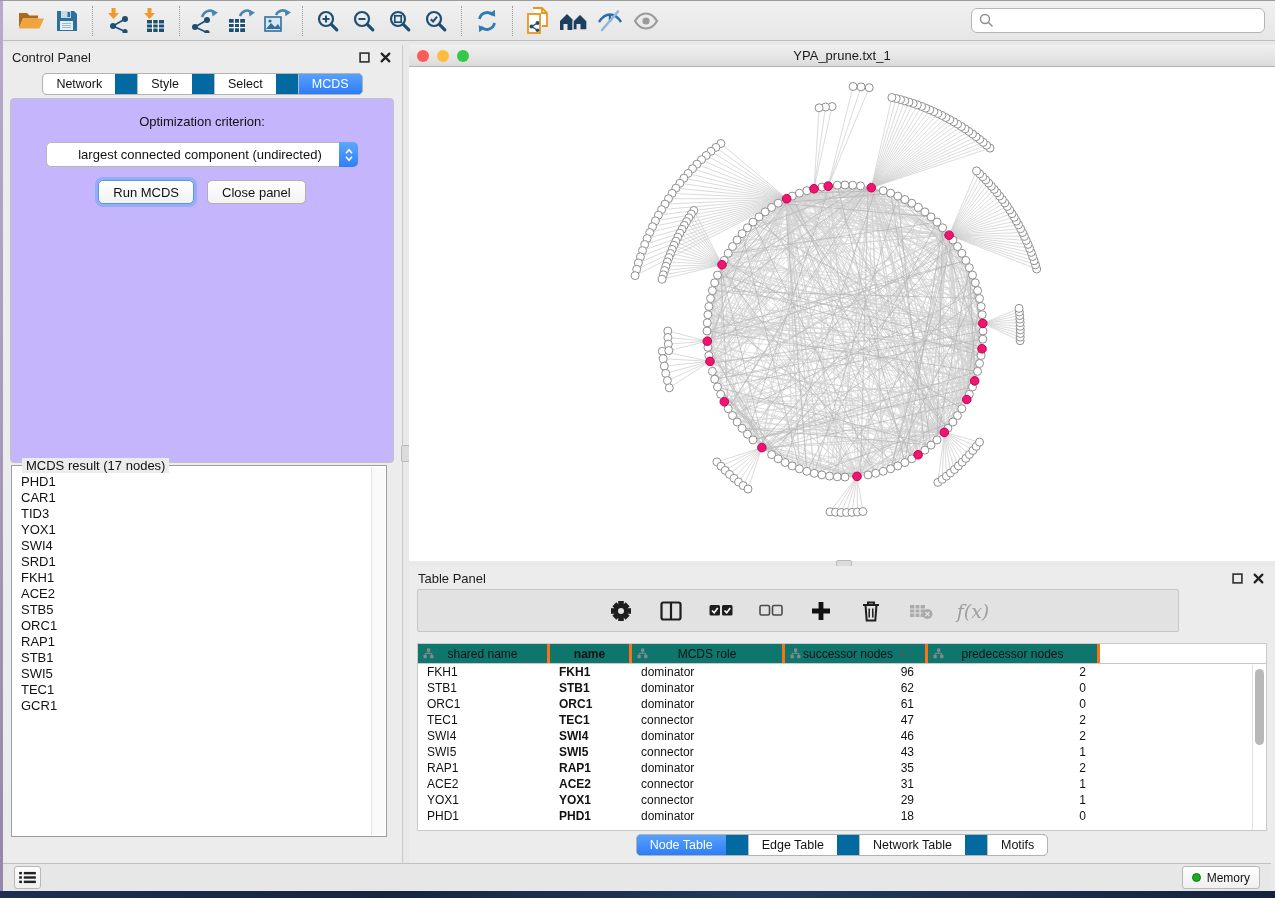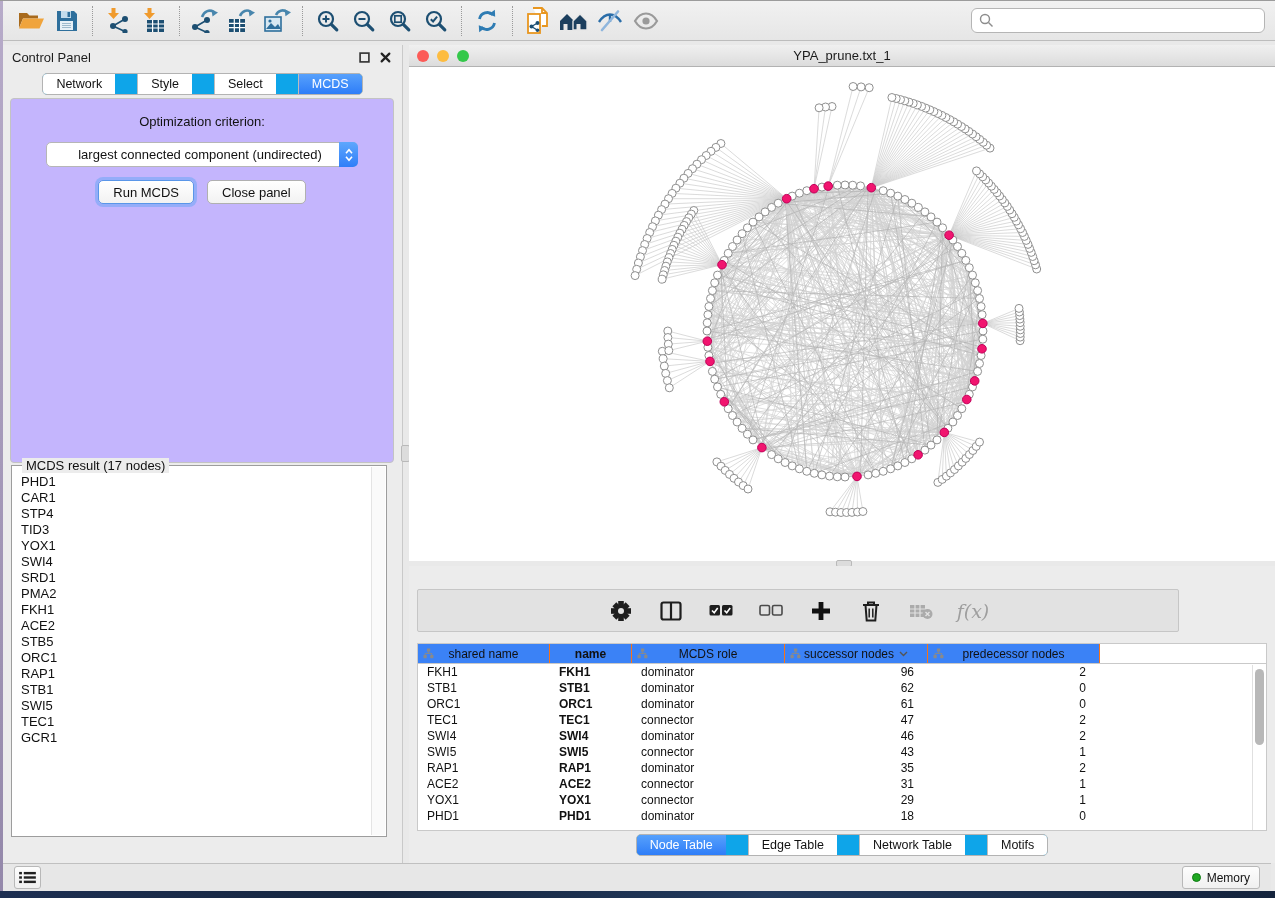--- a/index.html
+++ b/index.html
@@ -16,21 +16,21 @@
   .tb svg { display:block; }
   .tb-sep { width:0; height:30px; border-left:1px dotted #9a9a9a; margin:0 7px; }
   #searchbox { margin-left:auto; width:294px; height:25px; background:#fff; border:1px solid #b5b5b5; border-radius:6px; display:flex; align-items:center; padding:0 7px; }
   #searchbox input { border:none; outline:none; flex:1; font-size:13px; background:transparent; margin-left:5px; }
 
   
   #control-panel { left:3px; top:44px; width:400px; height:818px; background:#ececec; border-right:1px solid #c9c9c9; }
   .panel-title-row { height:25px; display:flex; align-items:center; padding:0 9px; font-size:13px; color:#1c1c1c; }
   .panel-title-row .sp { flex:1; }
   .pt-btn { width:16px; height:14px; border:none; background:transparent; display:flex; align-items:center; justify-content:center; cursor:pointer; margin-left:5px; }
-  .seggroup { display:inline-flex; border:1px solid #b3b3b3; border-radius:5px; background:#0ea5e9; overflow:hidden; height:22px;gap:22px; }
+  .seggroup { display:inline-flex; border:1px solid #b3b3b3; border-radius:5px; background:#0369a1; overflow:hidden; height:22px;gap:22px; }
   .seg { border:none; background:#fff; font-size:12.5px; color:#111; padding:0 13px; border-left:1px solid #bcbcbc; cursor:pointer; height:100%; }
   .seg:first-child { border-left:none; }
   .seg.sel { background:linear-gradient(#57a1fc,#2e7df8); color:#fff; }
   #cp-tabs-row { height:28px; display:flex; justify-content:center; align-items:center; }
   #cp-content { position:absolute; left:7px; top:53px; width:384px; height:365px; background:#c4b5fd; border:1px solid #c3c3c3; border-radius:4px; padding-top:15px; text-align:center; }
   #opt-label { font-size:13px; color:#111; margin-bottom:13px; }
   #criterion-select { width:312px; height:25px; margin:0 auto 13px auto; background:#fff; border:1px solid #b6b6b6; border-radius:5px; display:flex; align-items:center; cursor:pointer; position:relative; }
   #criterion-select .val { flex:1; font-size:13px; color:#111; text-align:center; padding-left:14px; white-space:nowrap; }
   #criterion-select .stepper { width:19px; height:25px; margin-right:-1px; background:linear-gradient(#5ea7fd,#2f7ef8); border-radius:0 5px 5px 0; display:flex; align-items:center; justify-content:center; }
   .cp-btnrow { display:flex; justify-content:center; gap:13px; }
@@ -56,21 +56,21 @@
   #net-canvas { width:866px; height:494px; background:#fff; position:relative; }
   #net-canvas svg { display:block; }
 
   
   #table-panel { left:409px; top:565px; width:866px; height:297px; background:#ececec; }
   #tp-toolbar { position:absolute; left:8px; top:23px; width:762px; height:43px; background:#e2e2e2; border:1px solid #c6c6c6; border-radius:2px; display:flex; align-items:center; padding:0 10px; gap:22px;justify-content:center; }
   .tp-btn { border:none; background:transparent; width:28px; height:30px; display:flex; align-items:center; justify-content:center; cursor:pointer; }
   #fx-btn { font-family:"DejaVu Serif",serif; font-style:italic; font-size:19px; color:#9e9e9e; width:auto; }
   #tp-table { position:absolute; left:8px; top:77px; width:850px; height:188px; background:#fff; border:1px solid #c9c9c9; overflow:hidden; }
   #tp-header { display:flex; height:20px; border-bottom:1px solid #c9c9c9; background:#f4f4f4; }
-  .hcell { display:flex; align-items:center; justify-content:center; position:relative; border-right:1px solid #f97316; background:#3b82f6; font-size:12px; color:#111; gap:5px; }
+  .hcell { display:flex; align-items:center; justify-content:center; position:relative; border-right:3px solid #f97316; background:#0f766e; font-size:12px; color:#111; gap:5px; }
   .hfill { flex:1; background:#fff; border-right:none; }
   .c0{width:132px;} .c1{width:82px;font-weight:bold;} .c2{width:153px;} .c3{width:143px;} .c4{width:172px;}
   .hico { position:absolute; left:5px; top:4px; }
   .trow { display:flex; height:16px; }
   .tcell { font-size:12px; color:#111; padding-left:9px; line-height:16px; white-space:nowrap; overflow:hidden; }
   .tcell.num { text-align:right; padding-right:14px; padding-left:0; }
   #tp-scroll { position:absolute; top:21px; right:0; bottom:0; width:14px; background:#fff; border-left:1px solid #e0e0e0; }
   #tp-thumb { position:absolute; top:4px; left:2px; width:9px; height:76px; background:#b8b8b8; border-radius:5px; }
   #tp-tabs-row { position:absolute; left:0; top:268px; width:100%; display:flex; justify-content:center; }
 
@@ -263,26 +263,24 @@
       <div class="cp-btnrow">
         <button class="mac-btn focusring">Run MCDS</button>
         <button class="mac-btn">Close panel</button>
       </div>
     </div>
     <div id="mcds-fieldset">
       <div id="mcds-legend">MCDS result (17 nodes)</div>
       <div id="mcds-list">
           <div>PHD1</div>
           <div>CAR1</div>
-          <div>STP4</div>
           <div>TID3</div>
           <div>YOX1</div>
           <div>SWI4</div>
           <div>SRD1</div>
-          <div>PMA2</div>
           <div>FKH1</div>
           <div>ACE2</div>
           <div>STB5</div>
           <div>ORC1</div>
           <div>RAP1</div>
           <div>STB1</div>
           <div>SWI5</div>
           <div>TEC1</div>
           <div>GCR1</div>
         </div>
@@ -1365,20 +1363,34 @@
             <circle cx="313.0" cy="197.7" r="4.3" fill="#f1156f" stroke="#c2005a" stroke-width="1"></circle>
           </g>
         </svg>
     </div>
   </div>
 
   <div id="h-split" class="abs"></div>
   <div id="h-grip" class="abs"></div>
 
   <div id="table-panel" class="abs">
+    <div class="panel-title-row">
+      <span>Table Panel</span>
+      <span class="sp"></span>
+      <button class="pt-btn">
+          <svg width="11" height="11" viewBox="0 0 10 10">
+            <rect x="1" y="1" width="8" height="8" fill="none" stroke="#333" stroke-width="1.5"></rect>
+          </svg>
+        </button>
+      <button class="pt-btn">
+          <svg width="11" height="11" viewBox="0 0 10 10">
+            <path d="M1.5 1.5l7 7M8.5 1.5l-7 7" stroke="#222" stroke-width="2" stroke-linecap="round"></path>
+          </svg>
+        </button>
+    </div>
 
     <div id="tp-toolbar">
       <button class="tp-btn">
         <svg width="22" height="22" viewBox="0 0 22 22">
             <g fill="#1e1e1e">
               <rect x="8.2" y="1" width="5.6" height="20"></rect>
               <rect x="1" y="8.2" width="20" height="5.6"></rect>
               <g transform="rotate(45 11 11)">
                 <rect x="8.2" y="1.6" width="5.6" height="18.8"></rect>
                 <rect x="1.6" y="8.2" width="18.8" height="5.6"></rect>

